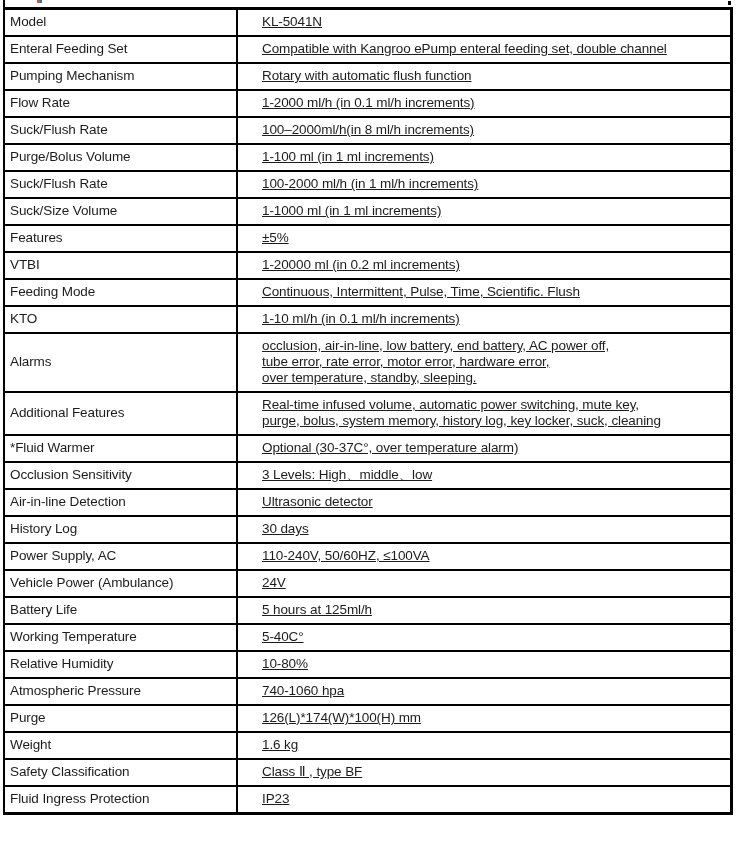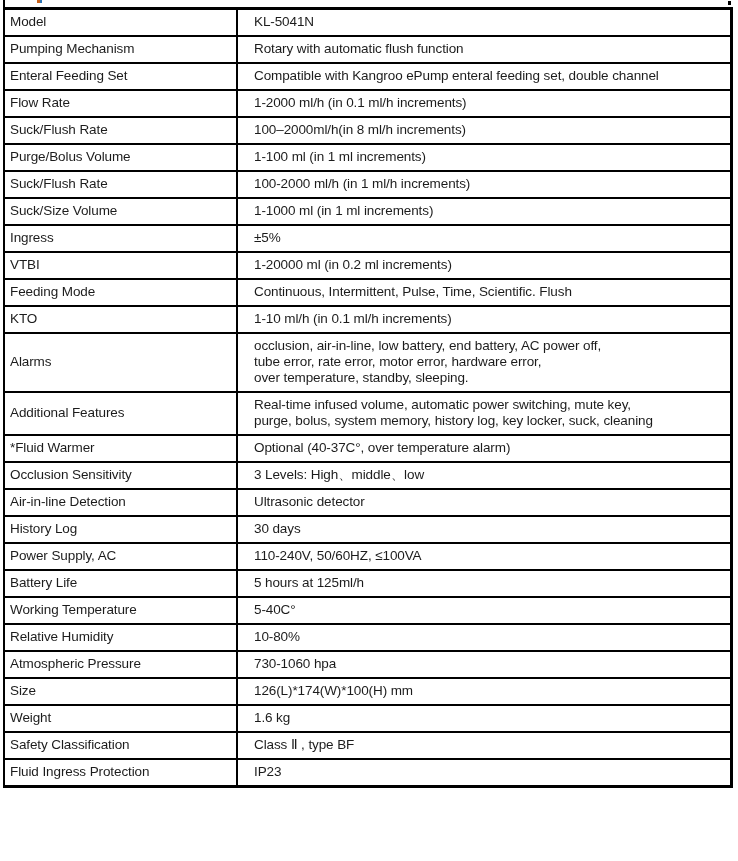--- a/index.html
+++ b/index.html
@@ -48,21 +48,21 @@
     font-size: 13.5px;
     line-height: 16px;
     letter-spacing: -0.1px;
     padding: 4px 6px 5px 5px;
     vertical-align: middle;
     white-space: pre-line;
     overflow: hidden;
     border-radius: 9px;
   }
   td.label { }
-  td.value { padding-left: 16px; }
+  td.value { padding-left: 24px; text-decoration: underline; }
   col.c-label { width: 233px; }
   col.c-value { width: 494px; }
 </style>
 </head>
 <body>
 
 <div class="artifact-left-stub"></div>
 <div class="artifact-colored">
   <span class="half-orange"></span>
   <span class="half-blue"></span>
@@ -74,30 +74,30 @@
     <col class="c-label">
     <col class="c-value">
   </colgroup>
   <tbody id="spec-tbody">
   <tr>
     <td class="label">Model</td>
     <td class="value">KL-5041N</td>
   </tr>
 
   <tr>
+    <td class="label">Enteral Feeding Set</td>
+    <td class="value">Compatible with Kangroo ePump enteral feeding set, double channel</td>
+  </tr>
+
+  <tr>
     <td class="label">Pumping Mechanism</td>
     <td class="value">Rotary with automatic flush function</td>
   </tr>
 
   <tr>
-    <td class="label">Enteral Feeding Set</td>
-    <td class="value">Compatible with Kangroo ePump enteral feeding set, double channel</td>
-  </tr>
-
-  <tr>
     <td class="label">Flow Rate</td>
     <td class="value">1-2000 ml/h (in 0.1 ml/h increments)</td>
   </tr>
 
   <tr>
     <td class="label">Suck/Flush Rate</td>
     <td class="value">100–2000ml/h(in 8 ml/h increments)</td>
   </tr>
 
   <tr>
@@ -109,21 +109,21 @@
     <td class="label">Suck/Flush Rate</td>
     <td class="value">100-2000 ml/h (in 1 ml/h increments)</td>
   </tr>
 
   <tr>
     <td class="label">Suck/Size Volume</td>
     <td class="value">1-1000 ml (in 1 ml increments)</td>
   </tr>
 
   <tr>
-    <td class="label">Ingress</td>
+    <td class="label">Features</td>
     <td class="value">±5%</td>
   </tr>
 
   <tr>
     <td class="label">VTBI</td>
     <td class="value">1-20000 ml (in 0.2 ml increments)</td>
   </tr>
 
   <tr>
     <td class="label">Feeding Mode</td>
@@ -143,21 +143,21 @@
   </tr>
 
   <tr>
     <td class="label">Additional Features</td>
     <td class="value">Real-time infused volume, automatic power switching, mute key,
 purge, bolus, system memory, history log, key locker, suck, cleaning</td>
   </tr>
 
   <tr>
     <td class="label">*Fluid Warmer</td>
-    <td class="value">Optional (40-37C°, over temperature alarm)</td>
+    <td class="value">Optional (30-37C°, over temperature alarm)</td>
   </tr>
 
   <tr>
     <td class="label">Occlusion Sensitivity</td>
     <td class="value">3 Levels: High、middle、low</td>
   </tr>
 
   <tr>
     <td class="label">Air-in-line Detection</td>
     <td class="value">Ultrasonic detector</td>
@@ -167,44 +167,48 @@
     <td class="label">History Log</td>
     <td class="value">30 days</td>
   </tr>
 
 
   <tr>
     <td class="label">Power Supply, AC</td>
     <td class="value">110-240V, 50/60HZ, ≤100VA</td>
   </tr>
 
+  <tr>
+    <td class="label">Vehicle Power (Ambulance)</td>
+    <td class="value">24V</td>
+  </tr>
 
 
   <tr>
     <td class="label">Battery Life</td>
     <td class="value">5 hours at 125ml/h</td>
   </tr>
 
   <tr>
     <td class="label">Working Temperature</td>
     <td class="value">5-40C°</td>
   </tr>
 
   <tr>
     <td class="label">Relative Humidity</td>
     <td class="value">10-80%</td>
   </tr>
 
   <tr>
     <td class="label">Atmospheric Pressure</td>
-    <td class="value">730-1060 hpa</td>
-  </tr>
-
-  <tr>
-    <td class="label">Size</td>
+    <td class="value">740-1060 hpa</td>
+  </tr>
+
+  <tr>
+    <td class="label">Purge</td>
     <td class="value">126(L)*174(W)*100(H) mm</td>
   </tr>
 
   <tr>
     <td class="label">Weight</td>
     <td class="value">1.6 kg</td>
   </tr>
 
   <tr>
     <td class="label">Safety Classification</td>

